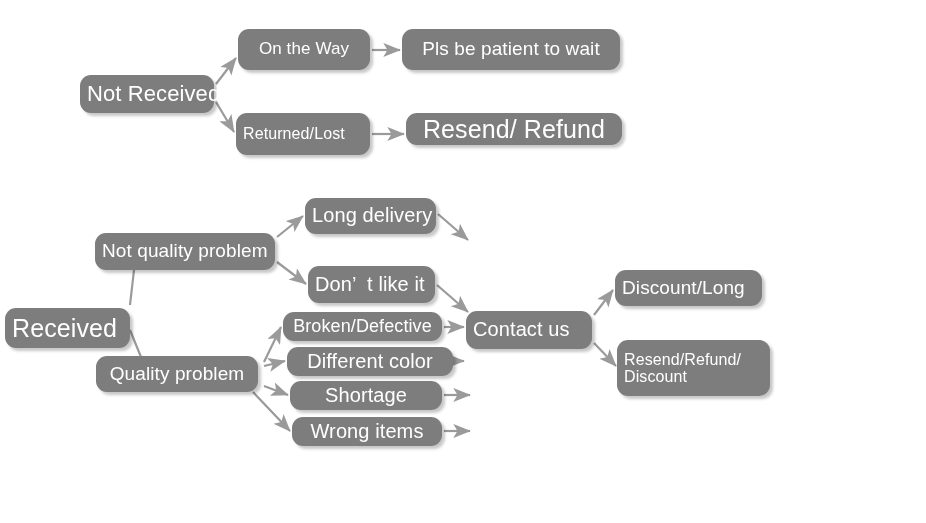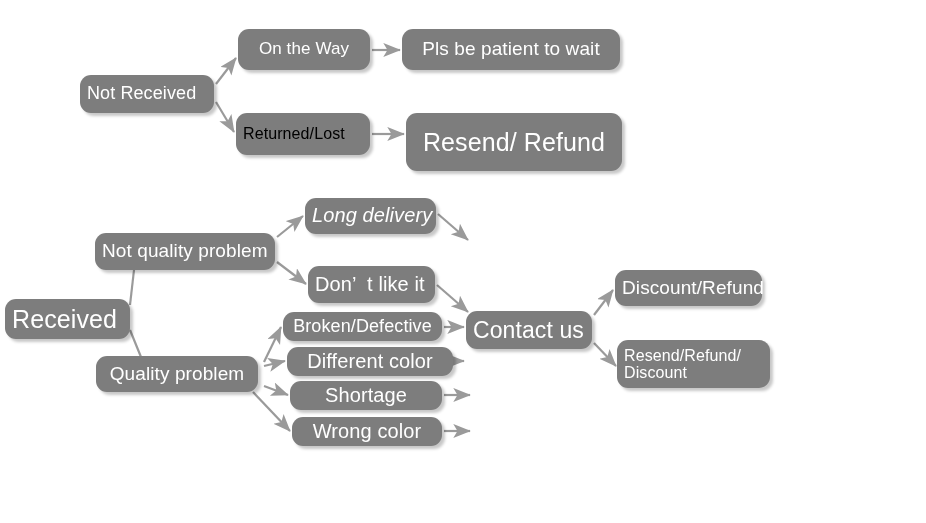--- a/index.html
+++ b/index.html
@@ -83,32 +83,32 @@
         <line x1="253" y1="392" x2="290" y2="431" stroke="#9a9a9a" stroke-width="2.2" marker-end="url(#ah)"></line>
         <line x1="444" y1="327" x2="464" y2="327" stroke="#9a9a9a" stroke-width="2.2" marker-end="url(#ah)"></line>
         <line x1="444" y1="361" x2="464" y2="361" stroke="#9a9a9a" stroke-width="2.2" marker-end="url(#ah)"></line>
         <line x1="444" y1="395" x2="470" y2="395" stroke="#9a9a9a" stroke-width="2.2" marker-end="url(#ah)"></line>
         <line x1="444" y1="431" x2="470" y2="431" stroke="#9a9a9a" stroke-width="2.2" marker-end="url(#ah)"></line>
         <line x1="594" y1="315" x2="613" y2="290" stroke="#9a9a9a" stroke-width="2.2" marker-end="url(#ah)"></line>
         <line x1="594" y1="343" x2="616" y2="366" stroke="#9a9a9a" stroke-width="2.2" marker-end="url(#ah)"></line>
       </g>
   </svg>
   <div id="node-layer">
-      <div class="node left" style="left: 80px; top: 75px; width: 134px; height: 38px; font-size: 18px; background: rgb(125, 125, 125); color: rgb(255, 255, 255);">Not Received</div>
+      <div class="node left" style="left: 80px; top: 75px; width: 134px; height: 38px; font-size: 22px; background: rgb(125, 125, 125); color: rgb(255, 255, 255);">Not Received</div>
       <div class="node" style="left: 238px; top: 29px; width: 132px; height: 41px; font-size: 17px; background: rgb(125, 125, 125); color: rgb(255, 255, 255);">On the Way</div>
       <div class="node" style="left: 402px; top: 29px; width: 218px; height: 41px; font-size: 19px; background: rgb(125, 125, 125); color: #ffffff;">Pls be patient to wait</div>
-      <div class="node left" style="left: 236px; top: 113px; width: 134px; height: 42px; font-size: 16px; background: rgb(125, 125, 125); color: #000000;">Returned/Lost</div>
-      <div class="node" style="left: 406px; top: 113px; width: 216px; height: 58px; font-size: 25px; background: rgb(125, 125, 125); color: rgb(255, 255, 255);">Resend/ Refund</div>
-      <div class="node left" style="left: 5px; top: 299px; width: 125px; height: 40px; font-size: 25px; background: rgb(125, 125, 125); color: rgb(255, 255, 255);">Received</div>
+      <div class="node left" style="left: 236px; top: 113px; width: 134px; height: 42px; font-size: 16px; background: rgb(125, 125, 125); color: #ffffff;">Returned/Lost</div>
+      <div class="node" style="left: 406px; top: 113px; width: 216px; height: 32px; font-size: 25px; background: rgb(125, 125, 125); color: rgb(255, 255, 255);">Resend/ Refund</div>
+      <div class="node left" style="left: 5px; top: 308px; width: 125px; height: 40px; font-size: 25px; background: rgb(125, 125, 125); color: rgb(255, 255, 255);">Received</div>
       <div class="node left" style="left: 95px; top: 233px; width: 180px; height: 37px; font-size: 19px; background: rgb(125, 125, 125); color: rgb(255, 255, 255);">Not quality problem</div>
       <div class="node" style="left: 96px; top: 356px; width: 162px; height: 36px; font-size: 19px; background: rgb(125, 125, 125); color: rgb(255, 255, 255);">Quality problem</div>
-      <div class="node left" style="left: 305px; top: 198px; width: 131px; height: 36px; font-size: 20px; background: rgb(125, 125, 125); color: rgb(255, 255, 255); font-style: italic;">Long delivery</div>
+      <div class="node left" style="left: 305px; top: 198px; width: 131px; height: 36px; font-size: 20px; background: rgb(125, 125, 125); color: rgb(255, 255, 255);">Long delivery</div>
       <div class="node left" style="left: 308px; top: 266px; width: 127px; height: 37px; font-size: 20px; background: rgb(125, 125, 125); color: rgb(255, 255, 255);">Don’  t like it</div>
       <div class="node" style="left: 283px; top: 312px; width: 159px; height: 29px; font-size: 18px; background: rgb(125, 125, 125); color: rgb(255, 255, 255);">Broken/Defective</div>
       <div class="node" style="left: 287px; top: 347px; width: 166px; height: 29px; font-size: 20px; background: rgb(125, 125, 125); color: rgb(255, 255, 255);">Different color</div>
       <div class="node" style="left: 290px; top: 381px; width: 152px; height: 29px; font-size: 20px; background: rgb(125, 125, 125); color: rgb(255, 255, 255);">Shortage</div>
-      <div class="node" style="left: 292px; top: 417px; width: 150px; height: 29px; font-size: 20px; background: rgb(125, 125, 125); color: rgb(255, 255, 255);">Wrong color</div>
-      <div class="node left" style="left: 466px; top: 311px; width: 126px; height: 38px; font-size: 23px; background: rgb(125, 125, 125); color: rgb(255, 255, 255);">Contact us</div>
-      <div class="node left" style="left: 615px; top: 270px; width: 147px; height: 36px; font-size: 19px; background: rgb(125, 125, 125); color: rgb(255, 255, 255);">Discount/Refund</div>
-      <div class="node left multiline" style="left: 617px; top: 340px; width: 153px; height: 48px; font-size: 16px; background: rgb(125, 125, 125); color: rgb(255, 255, 255);">Resend/Refund/
+      <div class="node" style="left: 292px; top: 417px; width: 150px; height: 29px; font-size: 20px; background: rgb(125, 125, 125); color: rgb(255, 255, 255);">Wrong items</div>
+      <div class="node left" style="left: 466px; top: 311px; width: 126px; height: 38px; font-size: 20px; background: rgb(125, 125, 125); color: rgb(255, 255, 255);">Contact us</div>
+      <div class="node left" style="left: 615px; top: 270px; width: 147px; height: 36px; font-size: 19px; background: rgb(125, 125, 125); color: rgb(255, 255, 255);">Discount/Long</div>
+      <div class="node left multiline" style="left: 617px; top: 340px; width: 153px; height: 56px; font-size: 16px; background: rgb(125, 125, 125); color: rgb(255, 255, 255);">Resend/Refund/
 Discount</div>
     </div>
 </div>
 
 </body></html>

